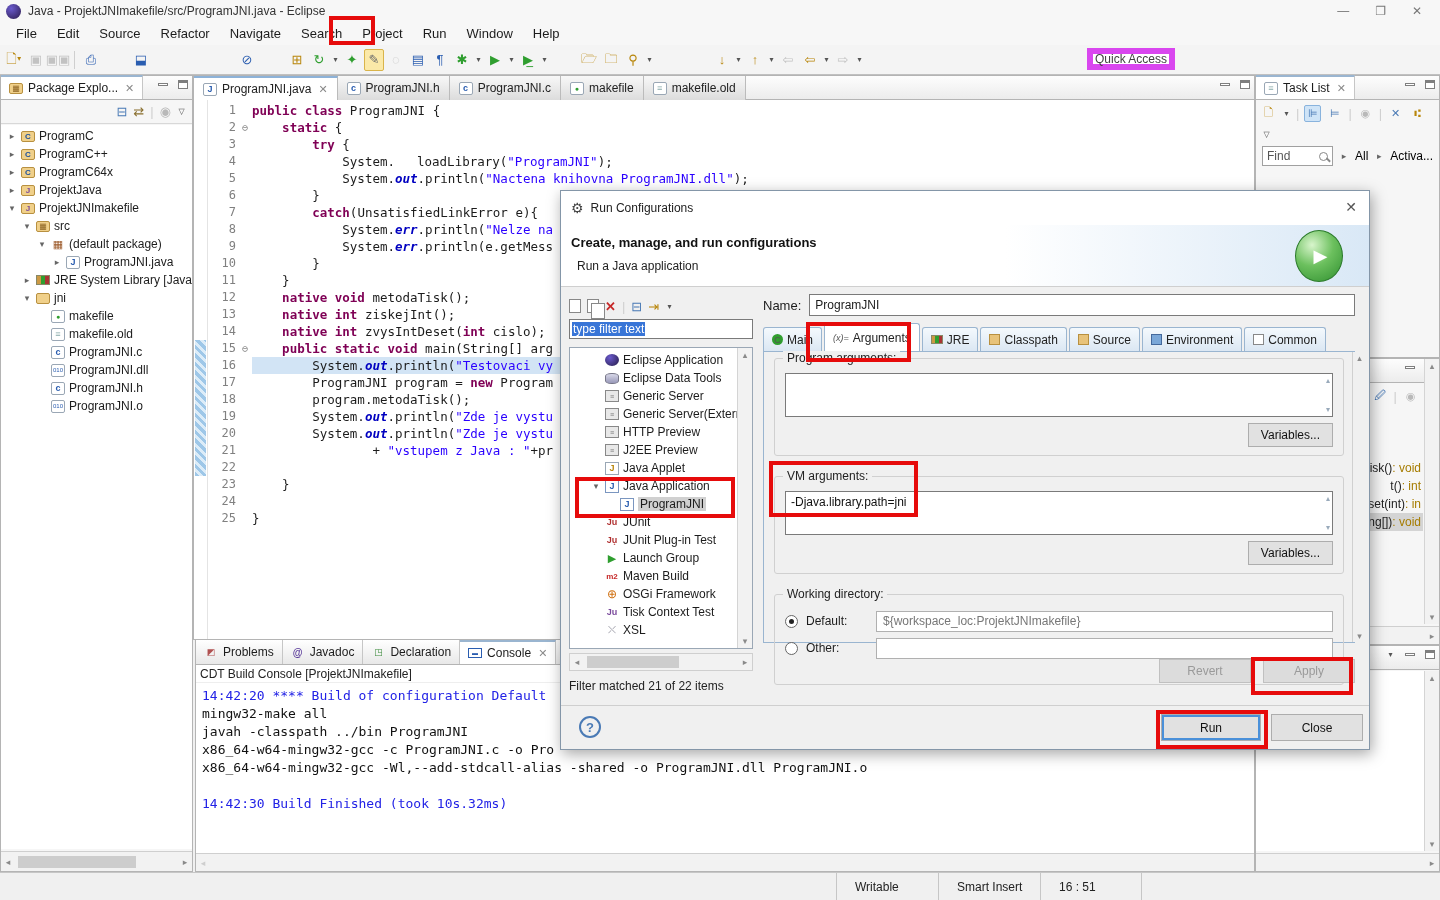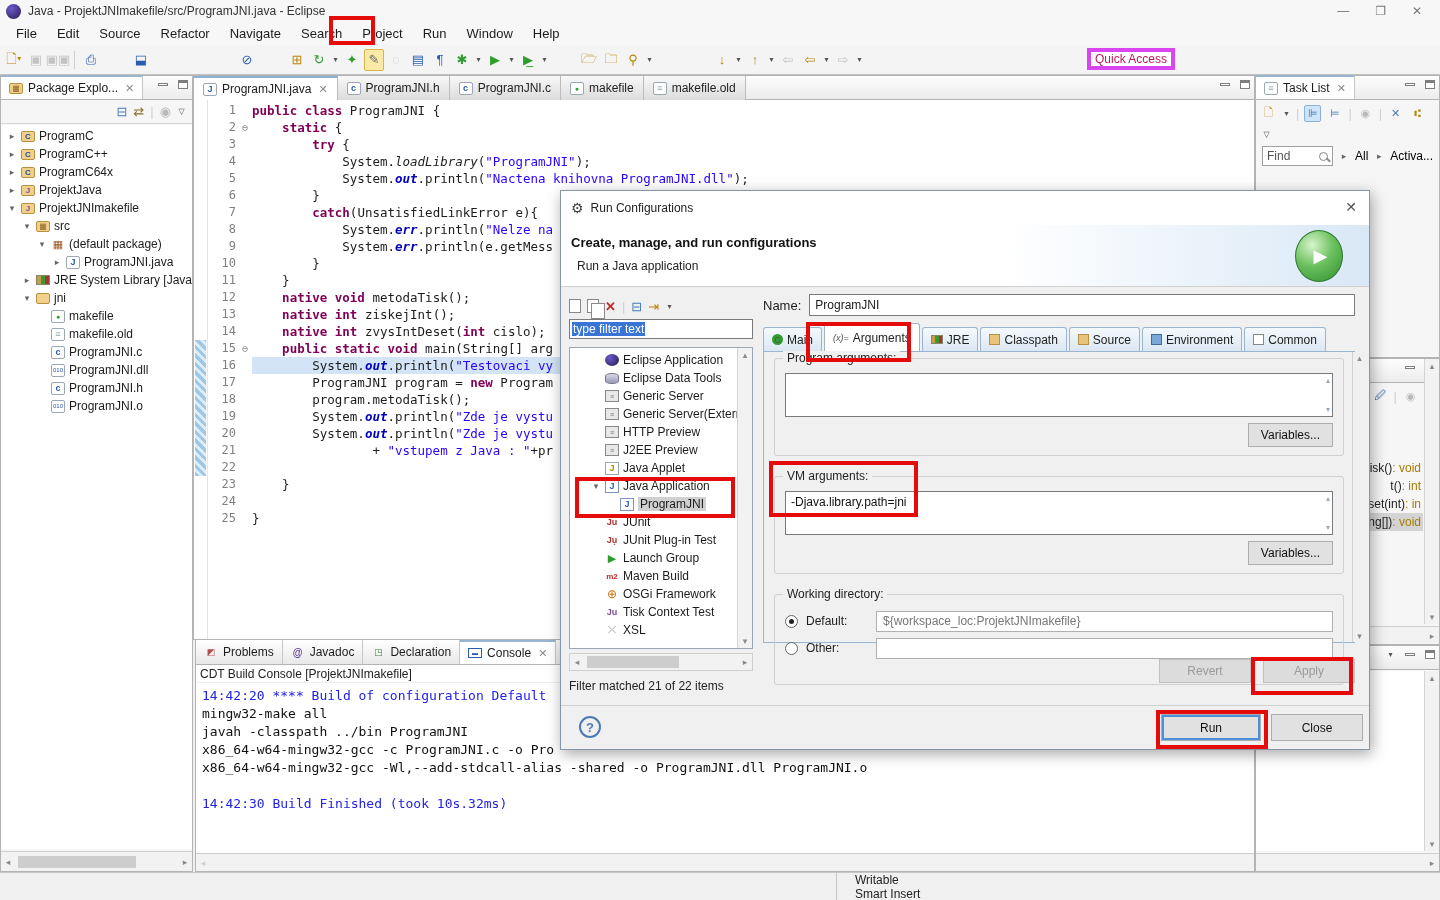--- a/index.html
+++ b/index.html
@@ -20,21 +20,21 @@
   .menu-item{padding:3px 10px;color:#1c1c1c;}
 
   
   .toolbar{left:0;top:45px;width:1440px;height:30px;background:#f4f4f4;border-bottom:1px solid #c0c0c0;display:flex;align-items:center;padding-left:4px;gap:2px;}
   .tbi{width:20px;height:22px;display:inline-flex;align-items:center;justify-content:center;font-size:13px;color:#6b6b6b;border-radius:2px;}
   .tbi.gold{color:#b8860b;} .tbi.green{color:#2f9e2f;} .tbi.blue{color:#2a5db0;} .tbi.dis{color:#c2c2c2;}
   .tbi.hl{background:#fbe9a8;border:1px solid #d9b44a;}
   .tb-sep{width:1px;height:18px;background:#cfcfcf;margin:0 4px;}
   .tb-gap{width:26px;}
   .dd{font-size:8px;color:#555;width:9px;display:inline-flex;justify-content:center;}
-  .quick-access{position:absolute;left:1087px;top:3px;width:88px;height:22px;border:4px solid #d946ef;background:#fff;display:flex;align-items:center;justify-content:center;font-size:12px;color:#be185d;}
+  .quick-access{position:absolute;left:1087px;top:3px;width:88px;height:22px;border:6px solid #d946ef;background:#fff;display:flex;align-items:center;justify-content:center;font-size:12px;color:#404040;}
   .persp{position:absolute;left:1190px;top:2px;height:26px;display:flex;align-items:center;gap:4px;}
   .persp-item{display:flex;align-items:center;gap:4px;padding:3px 6px;font-size:12px;border:1px solid transparent;}
   .persp-item.active{background:#cfe4f7;border:1px solid #89b3dd;border-radius:2px;}
   .pico{width:13px;height:13px;display:inline-block;border-radius:2px;}
   .pico.jee{background:#c9a227;} .pico.java{background:radial-gradient(circle at 30% 30%,#7b68c9,#3a2a7a);border-radius:50%;} .pico.cpp{background:#7aa7d8;border:1px solid #44699c;}
 
   
   .panel{background:#f6f6f6;border:1px solid #b4b4b4;}
   .ptabrow{height:24px;display:flex;align-items:flex-end;background:linear-gradient(#fdfdfd,#ececec);border-bottom:1px solid #b4b4b4;position:relative;}
   .ptab{height:24px;display:flex;align-items:center;gap:5px;padding:0 8px;font-size:12px;background:linear-gradient(#ffffff,#e8e8e8);border-right:1px solid #c6c6c6;}
@@ -109,21 +109,21 @@
   .ruler-hatch{position:absolute;left:1px;width:11px;background:repeating-linear-gradient(45deg,#9ec7e8 0 3px,#dcecf8 3px 6px);}
   .code{position:absolute;left:14px;top:2px;right:0;font-family:"DejaVu Sans Mono",monospace;font-size:12.5px;line-height:17px;}
   .cline{height:17px;white-space:pre;display:flex;}
   .cline.hl .ctext{background:#d2e4f5;}
   .lnum{width:30px;flex:0 0 30px;text-align:right;color:#808080;padding-right:2px;font-size:12px;}
   .fold{width:14px;flex:0 0 14px;color:#888;font-size:10px;text-align:center;}
   .ctext{flex:1;}
   .c-k{color:#7f0055;font-weight:bold;}
   .c-s{color:#2a00ff;}
   .c-f{color:#0000c0;font-weight:bold;font-style:italic;}
-  .c-i{font-style:italic;}
+  .c-i{margin-left:22px;}
 
   
   .consolep{left:195px;top:640px;width:1060px;height:232px;border:1px solid #b4b4b4;background:#fff;}
   .con-head{height:18px;font-size:12px;color:#222;padding:2px 4px;background:#fff;border-bottom:1px solid #eee;}
   .con-body{position:absolute;top:44px;left:0;right:0;bottom:20px;background:#fff;font-family:"DejaVu Sans Mono",monospace;font-size:13px;line-height:18px;padding:2px 6px;white-space:pre;}
   .cl-b{color:#2222e6;} .cl-p{color:#111;}
 
   
   .tasklist{left:1255px;top:75px;width:185px;height:283px;}
   .tl-toolbar{height:26px;display:flex;align-items:center;gap:5px;padding:0 4px;border-bottom:0;color:#6b6b6b;}
@@ -139,21 +139,21 @@
   .out-entries{position:absolute;top:100px;left:0;right:16px;}
   .orow{height:18px;display:flex;align-items:center;justify-content:flex-end;font-size:12px;white-space:nowrap;overflow:hidden;padding-right:2px;}
   .orow .oname{color:#222;} .orow .otype{color:#a67c00;}
   .orow.sel{background:#d4d4d4;}
   .vscroll{position:absolute;top:0;bottom:0;right:0;width:15px;background:#f2f2f2;border-left:1px solid #d4d4d4;display:flex;flex-direction:column;justify-content:space-between;align-items:center;padding:2px 0;}
   .bottomrp{left:1255px;top:645px;width:185px;height:227px;}
   .brp-content{position:absolute;top:25px;left:0;right:0;bottom:20px;background:#fff;}
 
   
   .statusbar{left:0;top:872px;width:1440px;height:28px;background:#f0f0f0;border-top:1px solid #c6c6c6;}
-  .st-cells{position:absolute;left:836px;top:0;height:28px;display:flex;flex-direction:column;}
+  .st-cells{position:absolute;left:836px;top:0;height:28px;display:flex;}
   .st-cell{width:102px;border-left:1px solid #c6c6c6;display:flex;align-items:center;padding-left:18px;font-size:12px;color:#222;}
   .st-cell:last-child{border-right:1px solid #c6c6c6;}
 
   
   .dialog{left:560px;top:190px;width:810px;height:560px;background:#f0f0f0;border:1px solid #8496a8;box-shadow:2px 4px 14px rgba(0,0,0,.35);z-index:10;}
   .dlg-title{position:absolute;left:0;top:0;right:0;height:34px;background:#fff;display:flex;align-items:center;padding-left:10px;gap:7px;font-size:12px;color:#222;}
   .gear{color:#444;font-size:14px;}
   .dlg-close{position:absolute;right:12px;top:8px;color:#555;font-size:14px;}
   .dlg-header{position:absolute;left:0;top:34px;right:0;height:62px;background:linear-gradient(90deg,#ffffff 55%,#d9e8f6);border-bottom:1px solid #cfcfcf;}
   .dlg-h1{position:absolute;left:10px;top:10px;font-weight:bold;font-size:13px;color:#111;}

